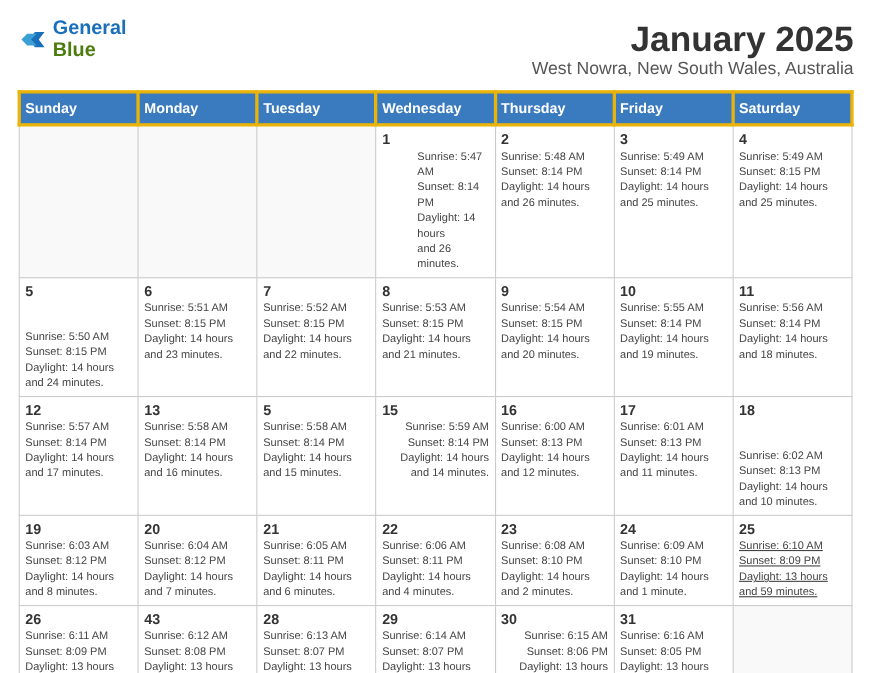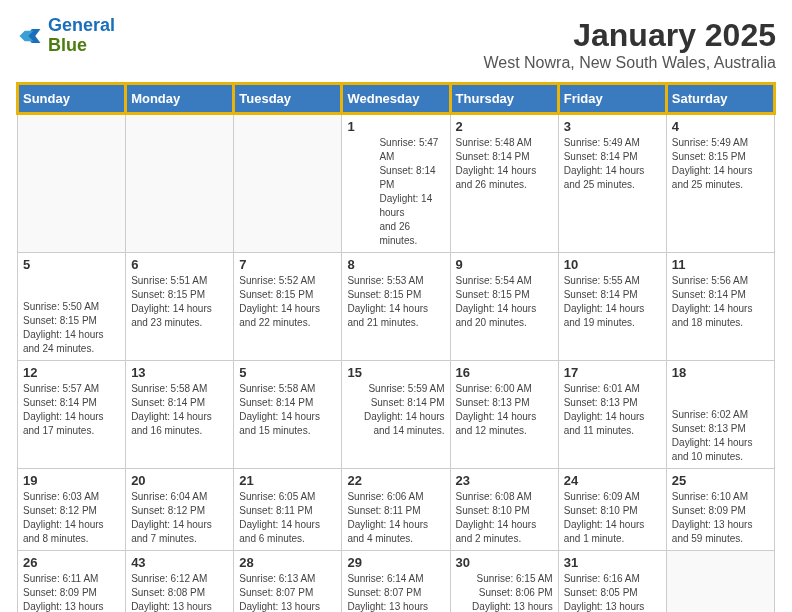--- a/index.html
+++ b/index.html
@@ -296,21 +296,21 @@
         </td>
         <td>
           <span class="day-number">24</span>
           <div class="day-info" style="white-space: pre-line;">Sunrise: 6:09 AM
 Sunset: 8:10 PM
 Daylight: 14 hours
 and 1 minute.</div>
         </td>
         <td>
           <span class="day-number">25</span>
-          <div class="day-info" style="white-space: pre-line;">Sunrise: 6:10 AM
+          <div class="day-info" style="white-space: pre-line; text-decoration: underline;">Sunrise: 6:10 AM
 Sunset: 8:09 PM
 Daylight: 13 hours
 and 59 minutes.</div>
         </td>
       </tr>
       <tr>
         <td>
           <span class="day-number">26</span>
           <div class="day-info" style="white-space: pre-line;">Sunrise: 6:11 AM
 Sunset: 8:09 PM

